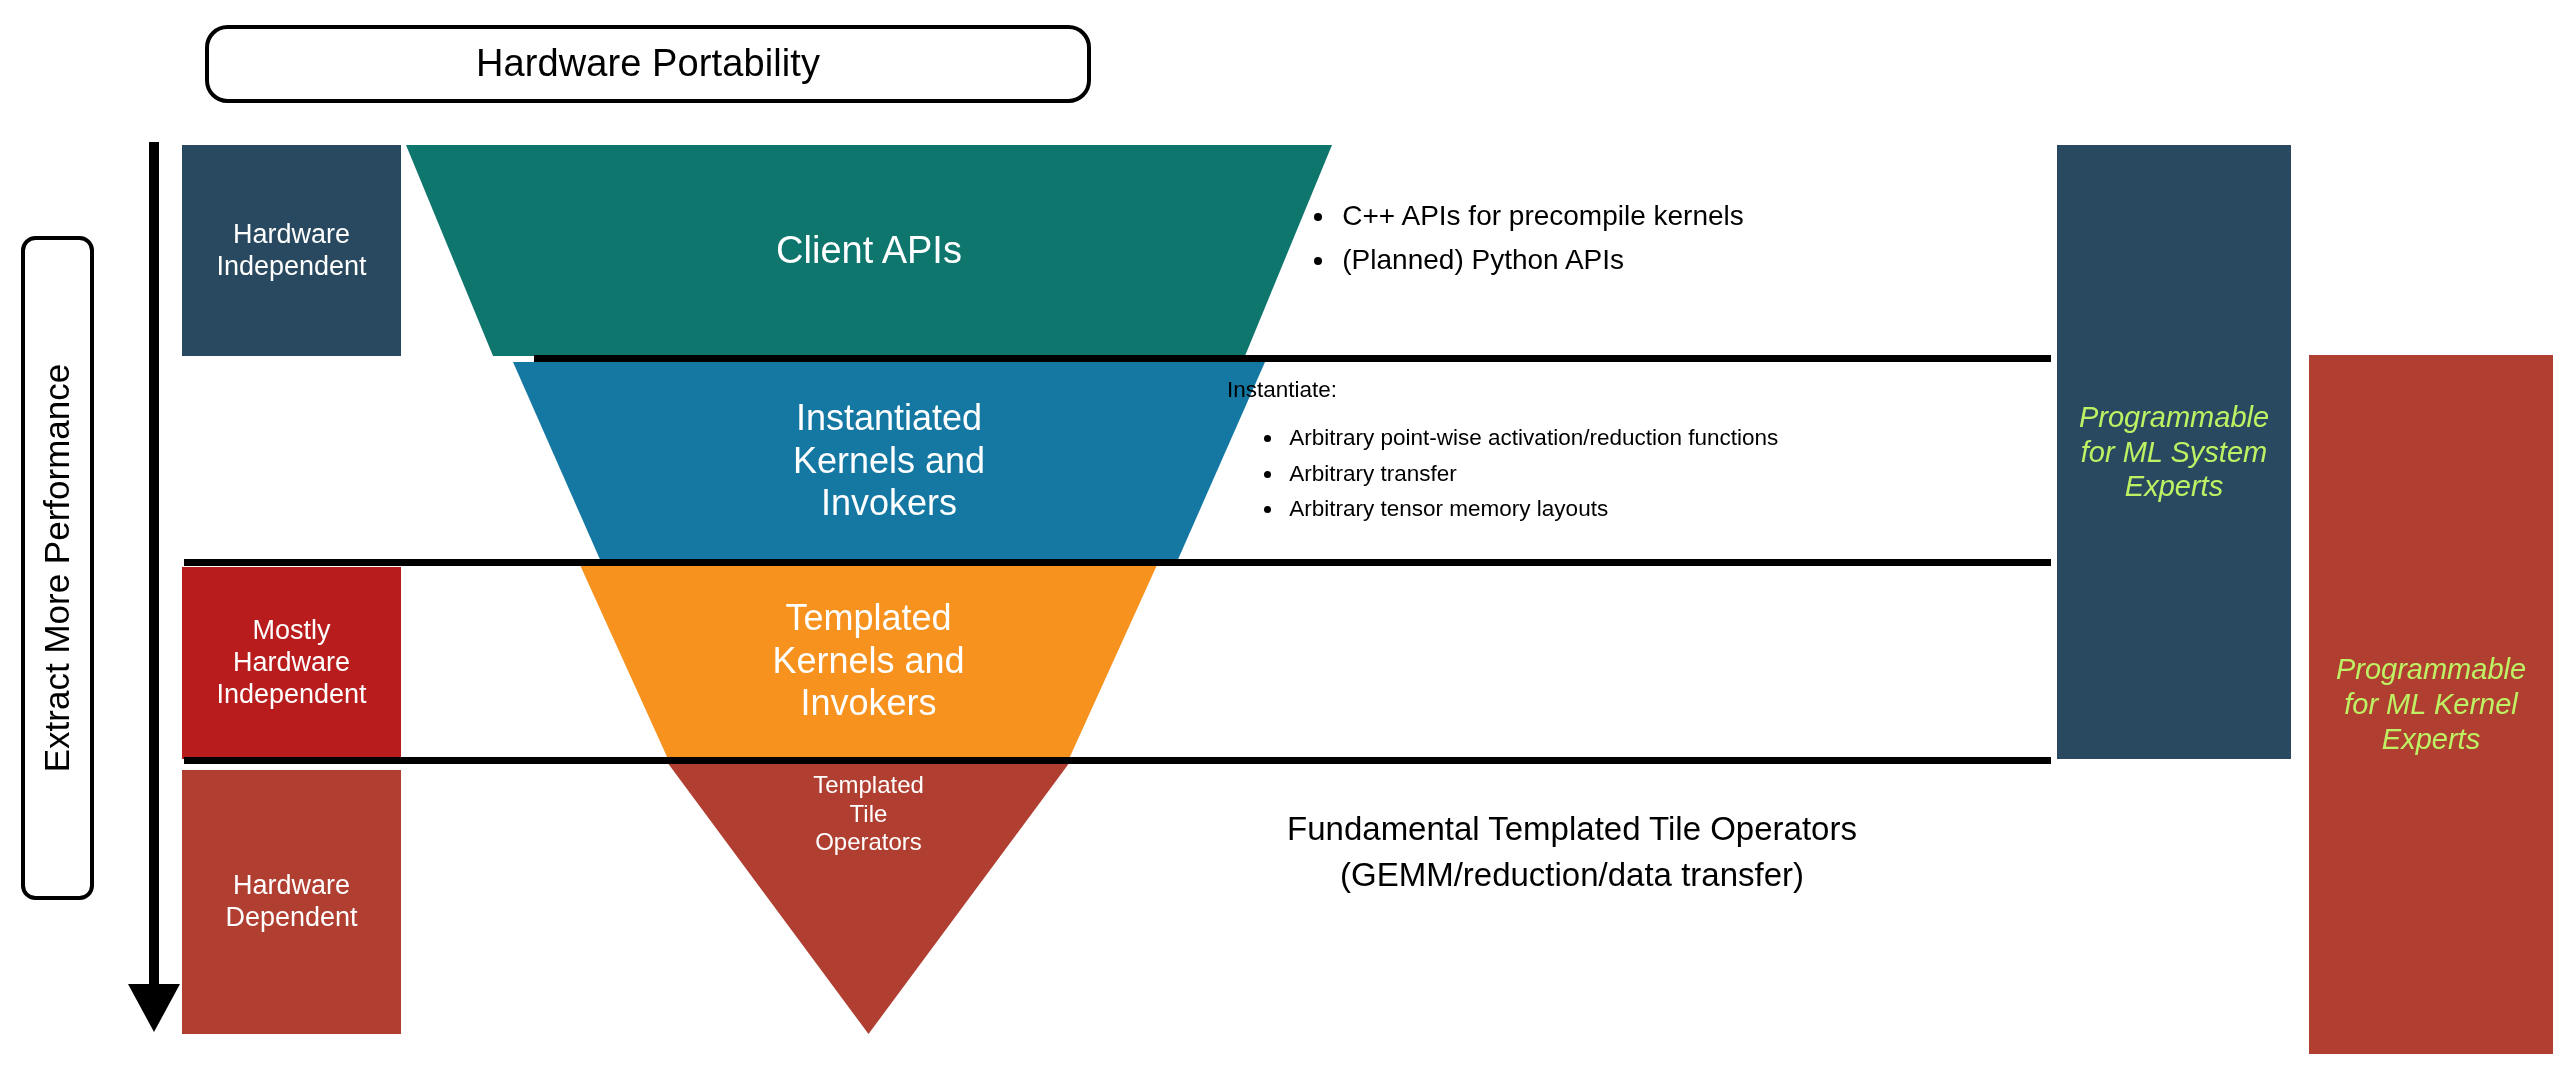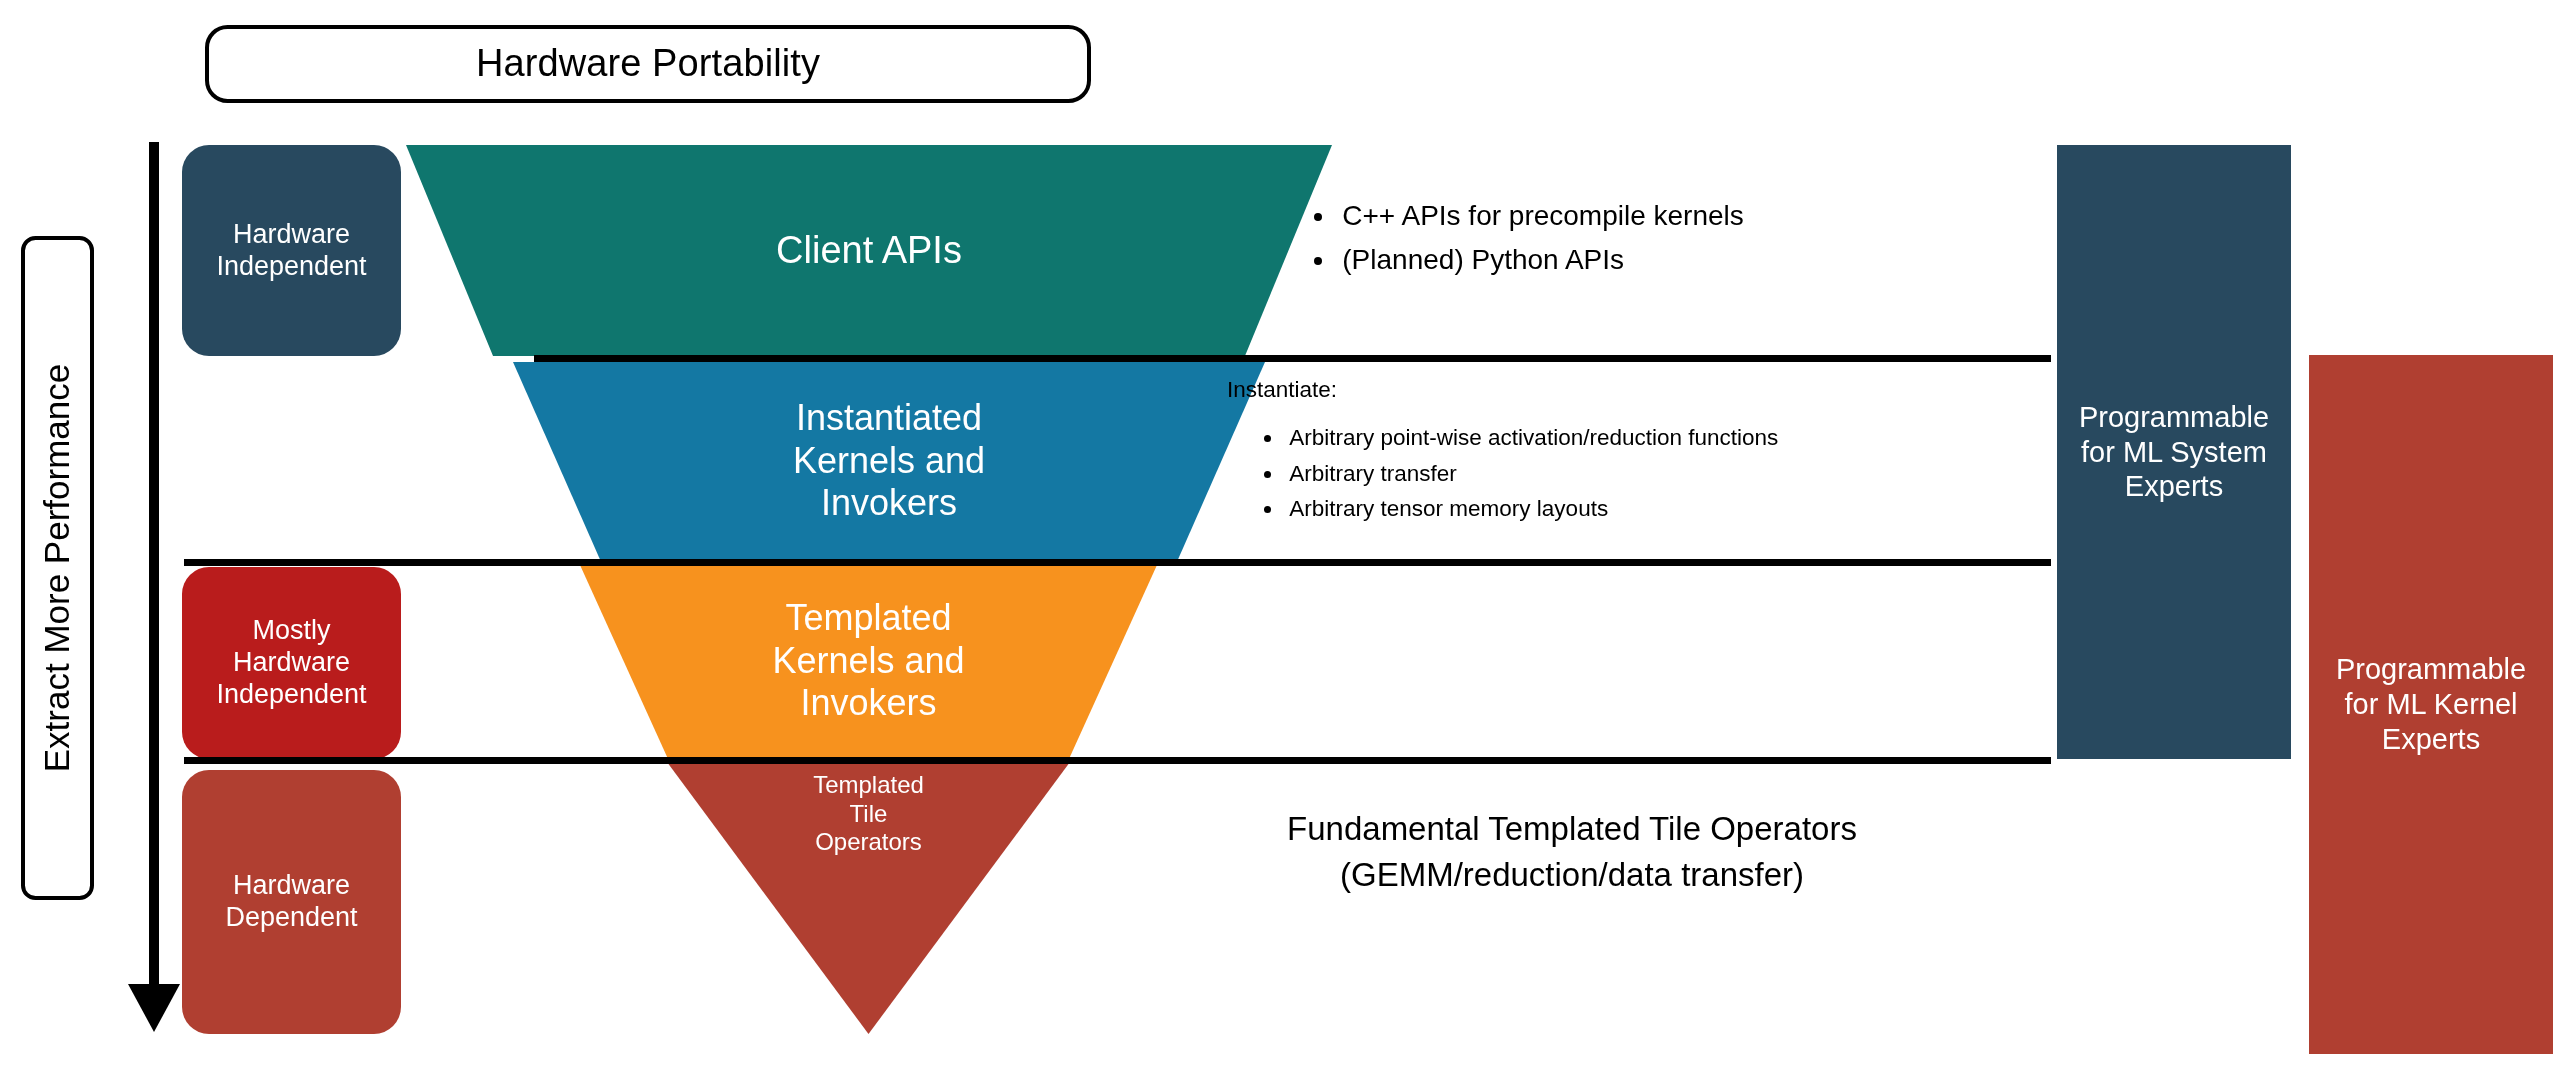--- a/index.html
+++ b/index.html
@@ -85,21 +85,20 @@
     position: absolute;
     left: 182px;
     width: 219px;
     display: flex;
     align-items: center;
     justify-content: center;
     text-align: center;
     color: #ffffff;
     font-size: 27px;
     line-height: 1.18;
-    border-radius: 27px;
   }
   #level-hw-independent        { top: 145px;  height: 211px; background: #28495F; }
   #level-mostly-hw-independent { top: 567px;  height: 192px; background: #b91c1c; }
   #level-hw-dependent          { top: 770px; height: 264px; background: #B03F31; }
 
   
   .funnel-seg {
     position: absolute;
     display: flex;
     align-items: center;
@@ -174,25 +173,26 @@
   }
   .desc p { margin: 0; }
 
   
   .persona-box {
     position: absolute;
     display: flex;
     align-items: center;
     justify-content: center;
     text-align: center;
-    color: #ffffff;
+    color: #bef264;
     font-size: 29px;
     line-height: 1.2;
     padding: 0 9.2px;
     box-sizing: border-box;
+    font-style: italic;
   }
   #persona-ml-system { left: 2057px; top: 145px; width: 234px; height: 614px; background: #28495F; }
   #persona-ml-kernel { left: 2309px; top: 355px; width: 244px; height: 699px; background: #B03F31; }
 </style>
 </head>
 <body>
 
 <div id="canvas">
 
   <div class="header-pill" id="pill-hardware-portability">

